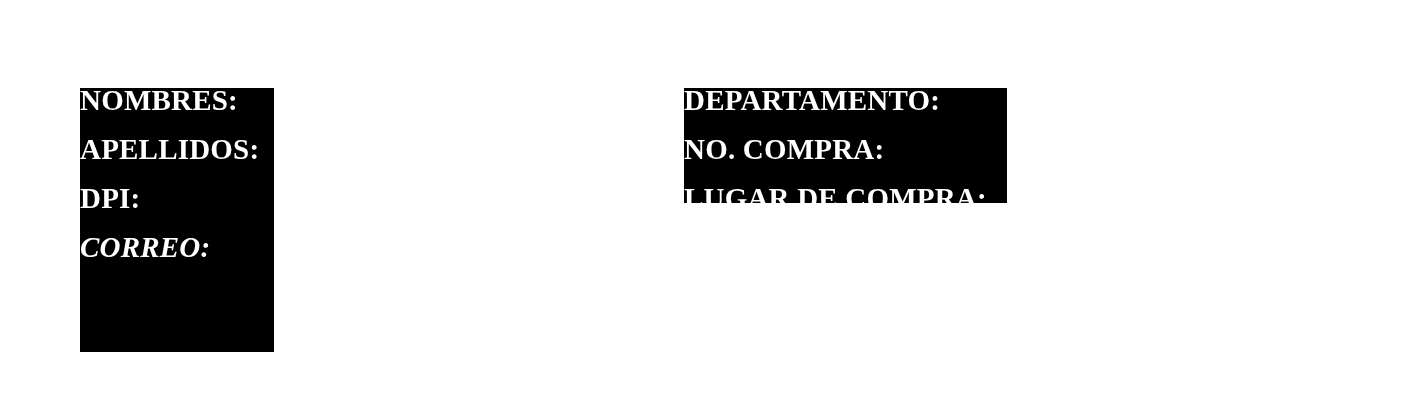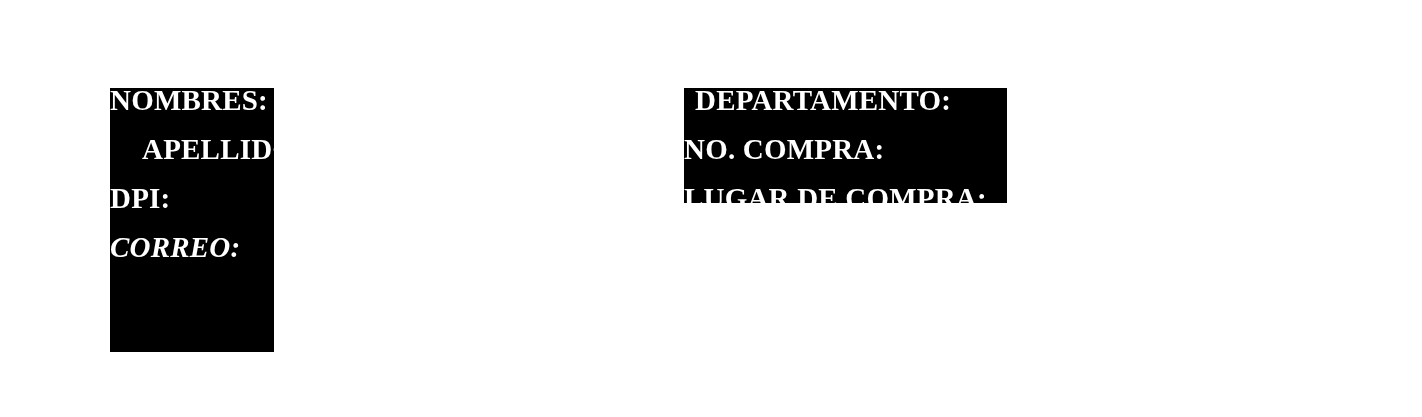--- a/index.html
+++ b/index.html
@@ -40,23 +40,23 @@
     font-family: "Liberation Serif", "DejaVu Serif", serif;
     font-weight: 700;
     font-size: 29px;
     line-height: 1;
     letter-spacing: 0.2px;
     -webkit-font-smoothing: none;
   }
 
   
   #left-column {
-    left: 110px;
+    left: 80px;
     top: 88px;
-    width: 164px;
+    width: 194px;
     height: 264px;
   }
 
   
   #right-column {
     left: 684px;
     top: 88px;
     width: 323px;
     height: 115px;
   }
@@ -75,36 +75,36 @@
 <body>
 
 <div id="page">
 
   <div id="left-column" class="label-column">
 
     <div class="text-layer">
 
       <div class="field-label" style="top: -2px;">NOMBRES:</div>
 
-      <div class="field-label" style="top: 47px; padding-left: 32px;">APELLIDOS:</div>
+      <div class="field-label" style="top: 47px;">APELLIDOS:</div>
 
       <div class="field-label" style="top: 96px;">DPI:</div>
 
       <div class="field-label" style="top: 145px; font-style: italic;">CORREO:</div>
 
 
 
     </div>
   </div>
 
   <div id="right-column" class="label-column">
 
     <div class="text-layer">
 
-      <div class="field-label" style="top: -2px; margin-left: 11px;">DEPARTAMENTO:</div>
+      <div class="field-label" style="top: -2px;">DEPARTAMENTO:</div>
 
       <div class="field-label" style="top: 47px;">NO. COMPRA:</div>
 
       <div class="field-label" style="top: 96px;">LUGAR DE COMPRA:</div>
 
     </div>
   </div>
 
 </div>
 

